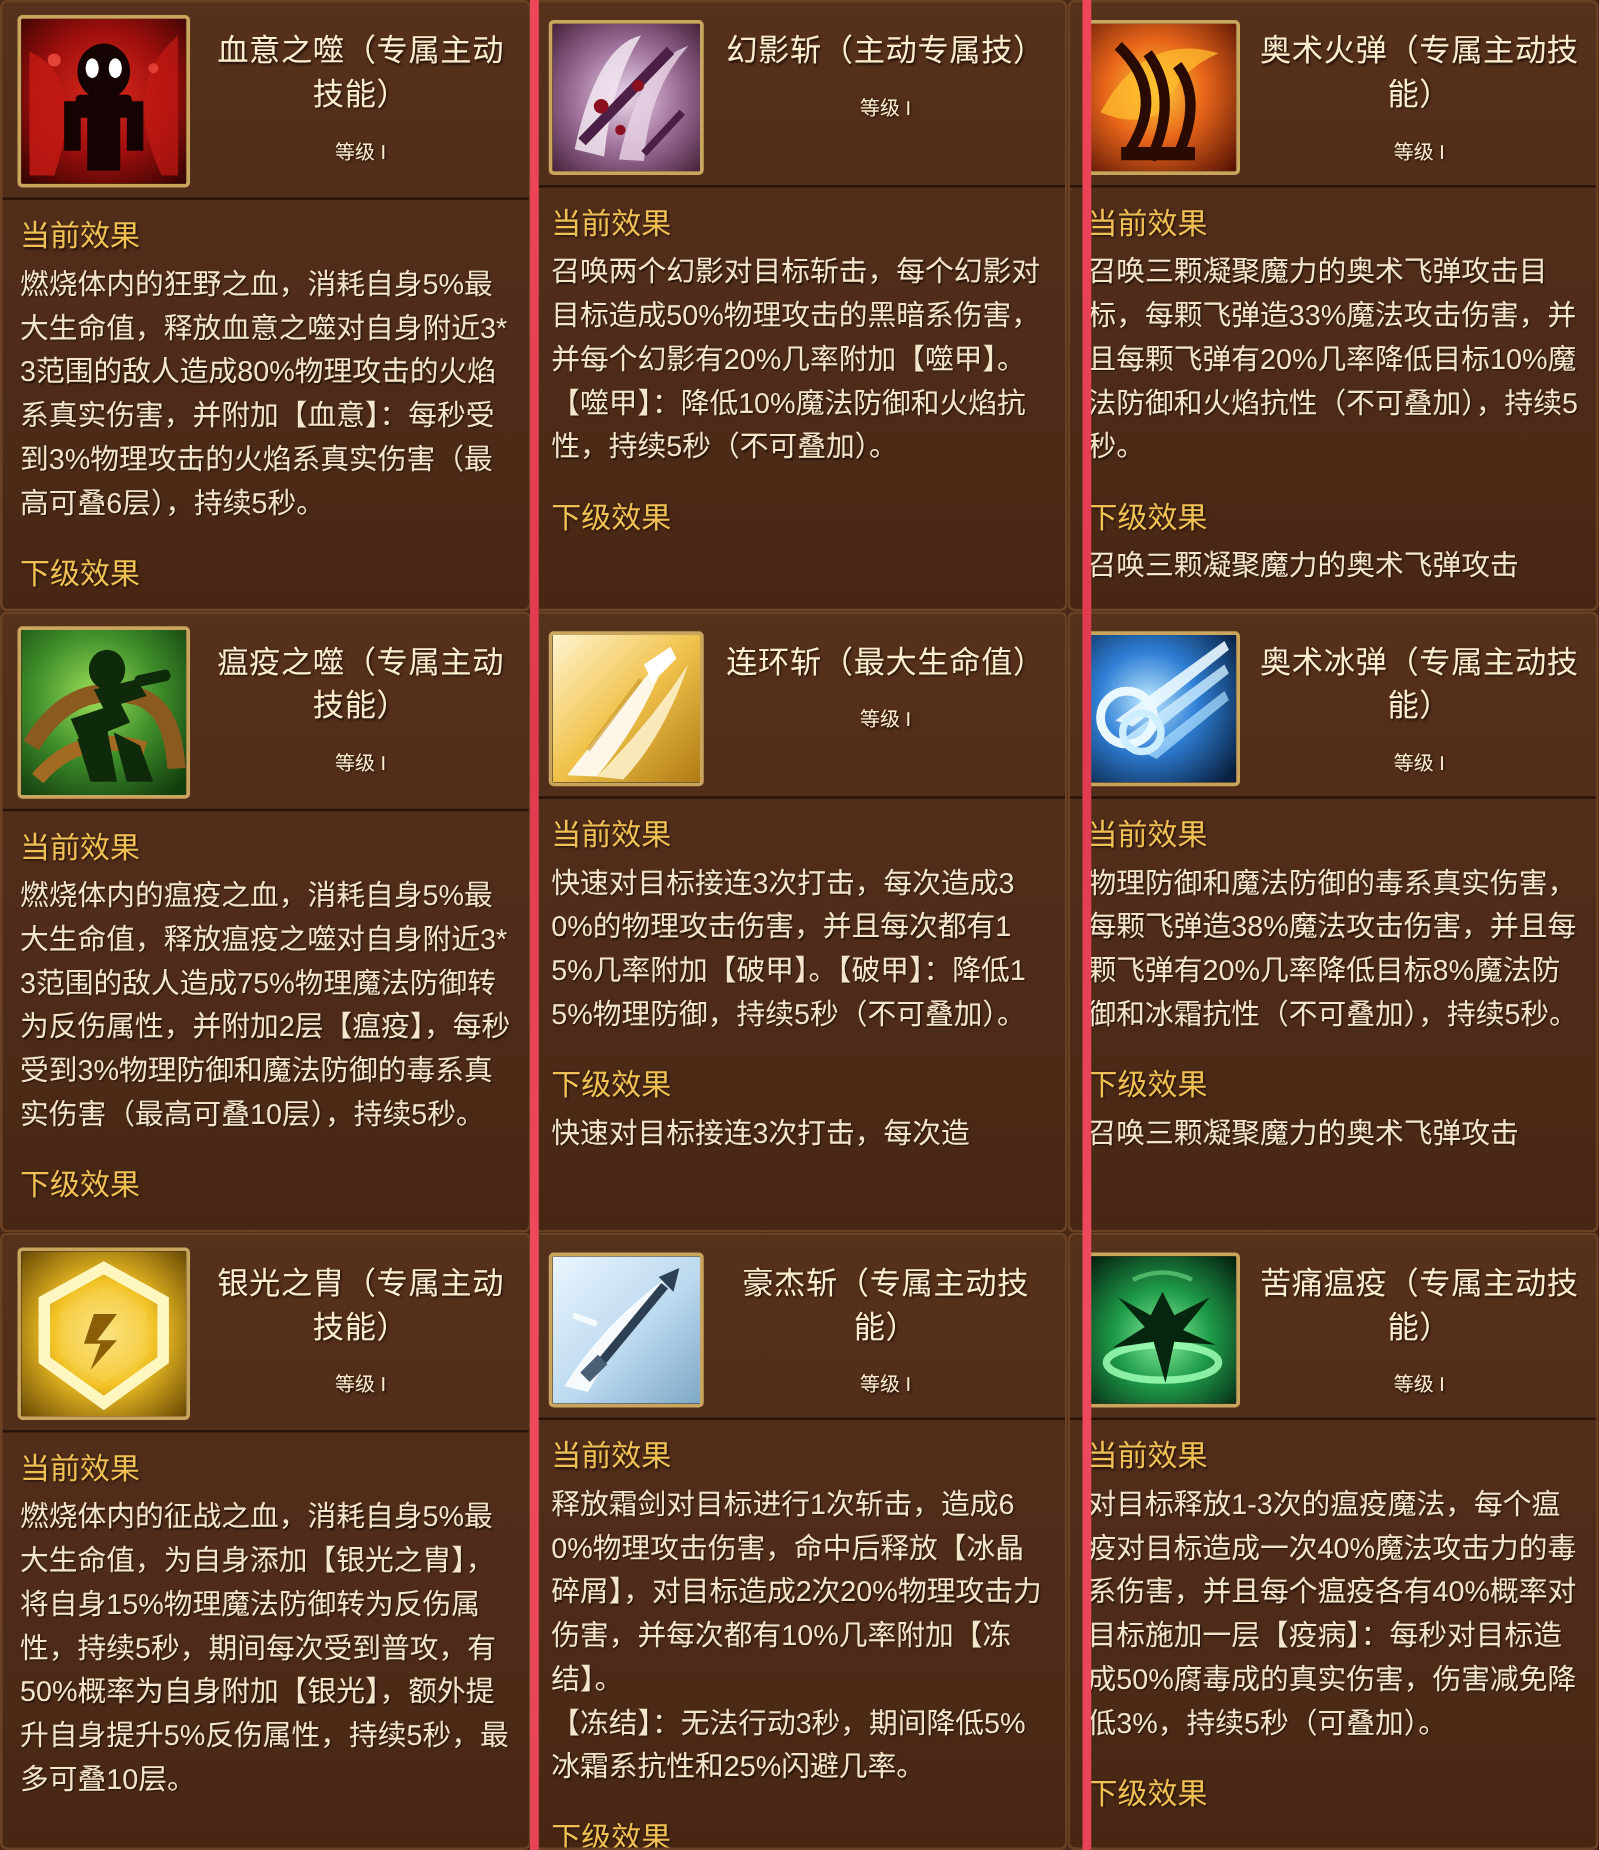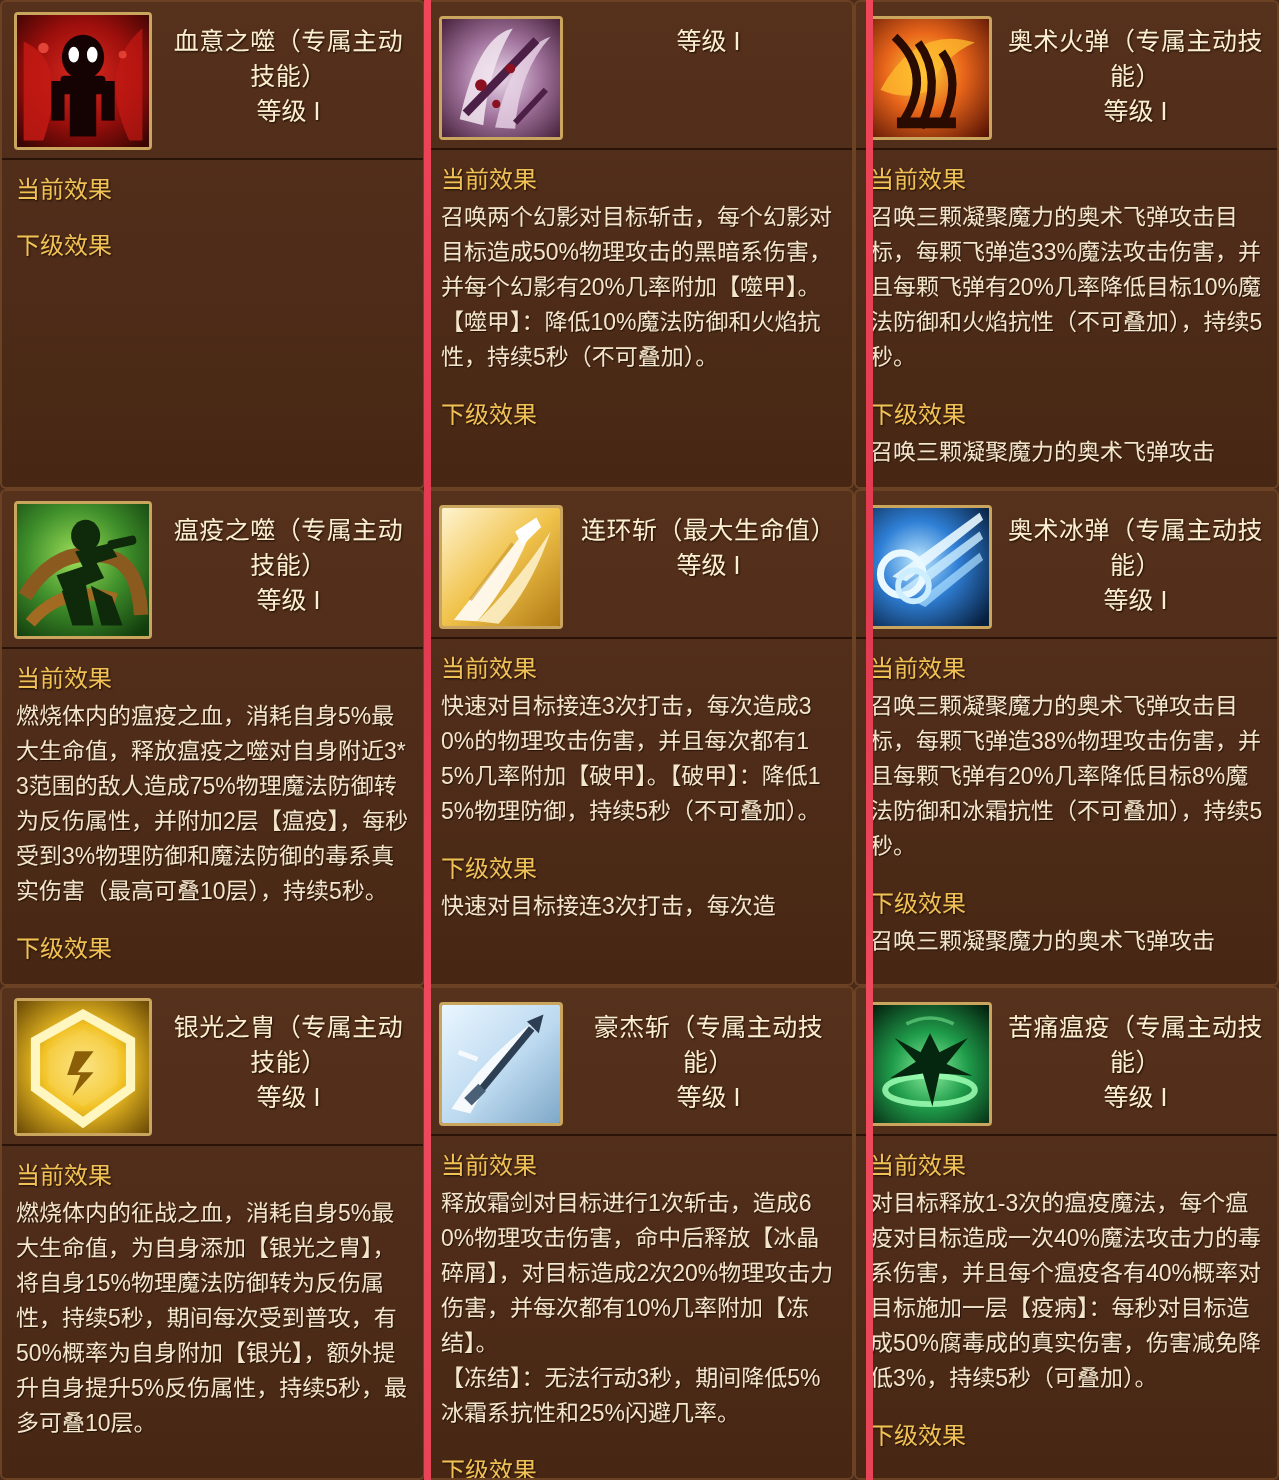--- a/index.html
+++ b/index.html
@@ -88,22 +88,23 @@
   .skill-name {
     color: #fcefcf;
     font-size: 25px;
     line-height: 35px;
     letter-spacing: 0.5px;
     text-shadow: 1px 1px 2px #1d0c05;
     font-weight: 500;
   }
   .skill-level {
     color: #fcefcf;
-    font-size: 25px;
+    font-size: 16px;
     line-height: 34px;
+    margin-top: 12px;
     text-shadow: 1px 1px 2px #1d0c05;
   }
   .card-body {
     padding: 14px 14px 0 14px;
   }
   .section-title {
     color: #f0c154;
     font-size: 24px;
     line-height: 32px;
     margin-bottom: 4px;
@@ -155,20 +156,21 @@
             <ellipse cx="57" cy="30" rx="4" ry="6" fill="#fff"></ellipse>
           </svg>
         </div>
         <div class="head-text">
           <div class="skill-name">血意之噬（专属主动技能）</div>
           <div class="skill-level">等级 I</div>
         </div>
       </div>
       <div class="card-body">
         <div class="section-title">当前效果</div>
+        <div class="section-text">燃烧体内的狂野之血，消耗自身5%最大生命值，释放血意之噬对自身附近3*3范围的敌人造成80%物理攻击的火焰系真实伤害，并附加【血意】：每秒受到3%物理攻击的火焰系真实伤害（最高可叠6层），持续5秒。</div>
         <div class="section-title section-next">下级效果</div>
       </div>
     </div>
   </div>
 
   <div class="cell">
     <div class="card">
       <div class="card-head">
         <div class="icon-box small">
           <svg viewBox="0 0 100 100" preserveAspectRatio="none">
@@ -183,20 +185,21 @@
             <path d="M15 85 Q30 15 60 8 Q40 40 35 90 Z" fill="#f2e6f0" opacity="0.85"></path>
             <path d="M45 92 Q60 25 92 15 Q65 45 62 93 Z" fill="#e8d4e6" opacity="0.8"></path>
             <path d="M20 80 L80 18" stroke="#4b1f46" stroke-width="7"></path>
             <path d="M62 88 L88 60" stroke="#4b1f46" stroke-width="5"></path>
             <circle cx="33" cy="56" r="5" fill="#8b1020"></circle>
             <circle cx="58" cy="42" r="4" fill="#8b1020"></circle>
             <circle cx="46" cy="72" r="3.5" fill="#8b1020"></circle>
           </svg>
         </div>
         <div class="head-text">
+          <div class="skill-name">幻影斩（主动专属技）</div>
           <div class="skill-level">等级 I</div>
         </div>
       </div>
       <div class="card-body">
         <div class="section-title">当前效果</div>
         <div class="section-text">召唤两个幻影对目标斩击，每个幻影对目标造成50%物理攻击的黑暗系伤害，并每个幻影有20%几率附加【噬甲】。【噬甲】：降低10%魔法防御和火焰抗性，持续5秒（不可叠加）。</div>
         <div class="section-title section-next">下级效果</div>
       </div>
     </div>
   </div>
@@ -324,21 +327,21 @@
             <circle cx="36" cy="66" r="13" fill="none" stroke="#cdeeff" stroke-width="5"></circle>
           </svg>
         </div>
         <div class="head-text">
           <div class="skill-name">奥术冰弹（专属主动技能）</div>
           <div class="skill-level">等级 I</div>
         </div>
       </div>
       <div class="card-body">
         <div class="section-title">当前效果</div>
-        <div class="section-text">召唤三颗凝聚魔力的奥术飞弹攻击目标，每颗飞弹造38%物理攻击伤害，并且每颗飞弹有20%几率降低目标8%魔法防御和冰霜抗性（不可叠加），持续5秒。</div>
+        <div class="section-text">物理防御和魔法防御的毒系真实伤害，每颗飞弹造38%魔法攻击伤害，并且每颗飞弹有20%几率降低目标8%魔法防御和冰霜抗性（不可叠加），持续5秒。</div>
         <div class="section-title section-next">下级效果</div>
         <div class="section-text">召唤三颗凝聚魔力的奥术飞弹攻击</div>
       </div>
     </div>
   </div>
 
   <div class="cell">
     <div class="card">
       <div class="card-head">
         <div class="icon-box">

